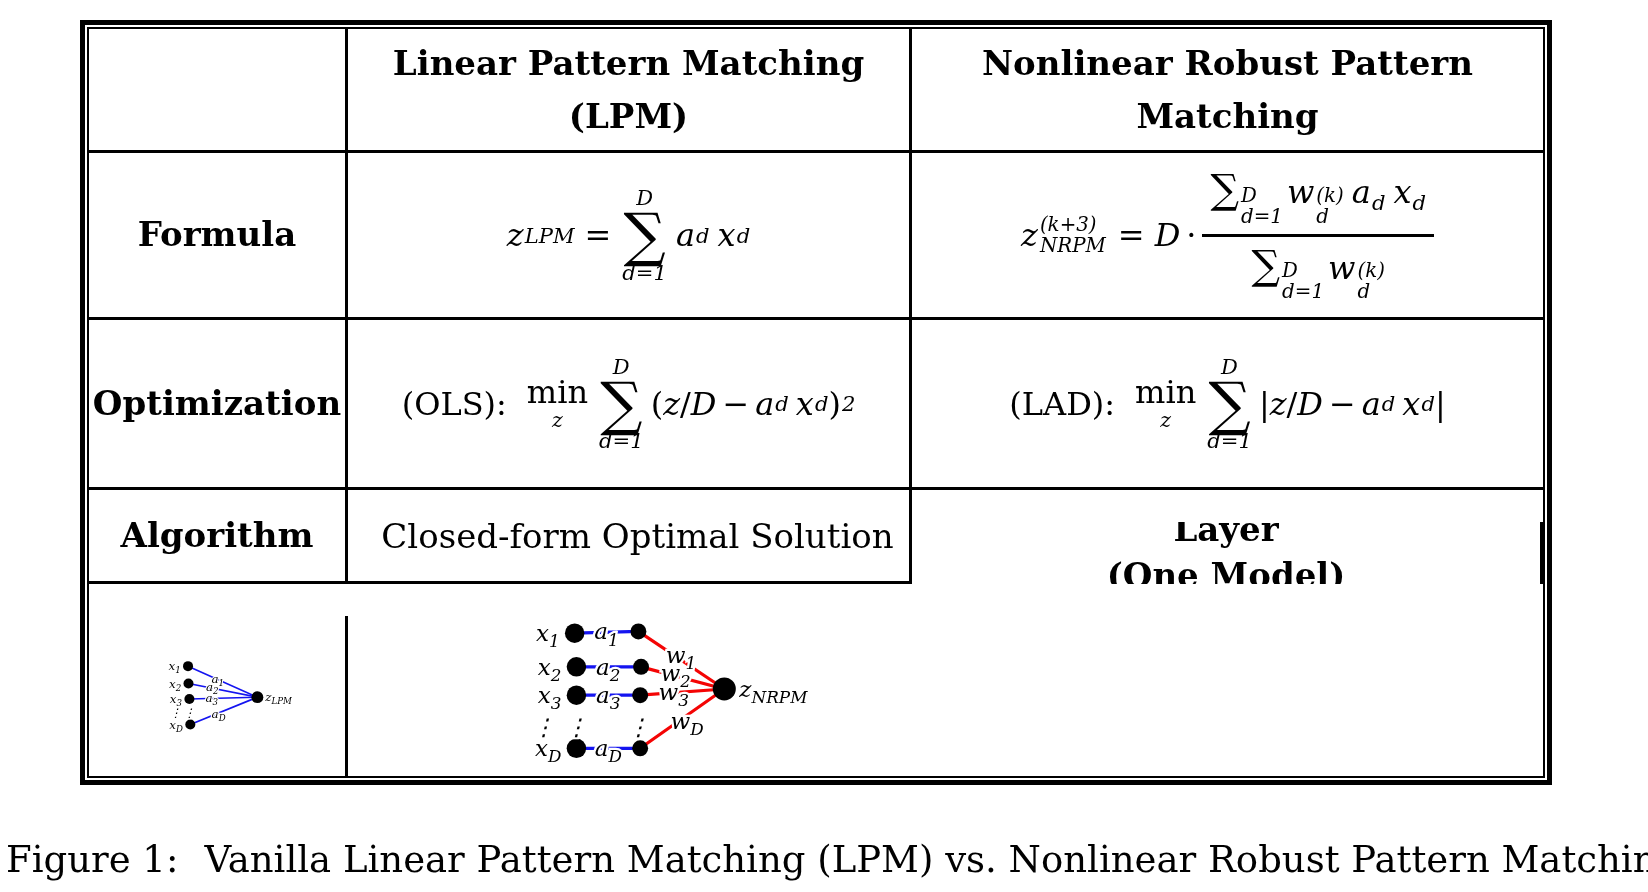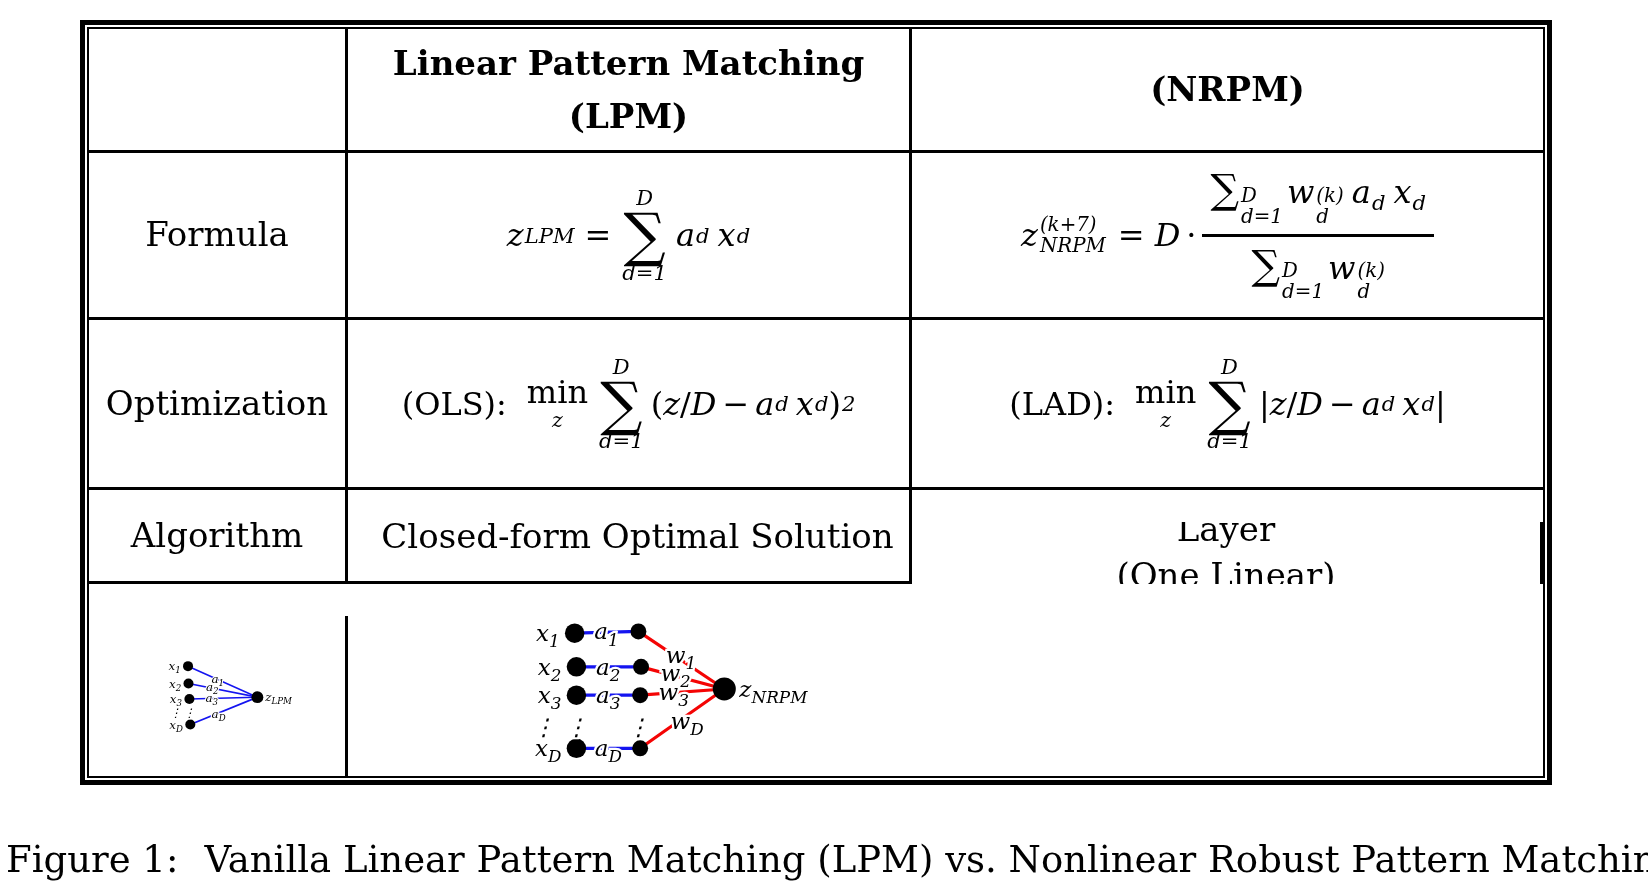--- a/index.html
+++ b/index.html
@@ -10,21 +10,21 @@
              border:5px solid #000;padding:2px;box-sizing:border-box;}
   #tbl-inner{border:2px solid #000;width:100%;height:100%;box-sizing:border-box;}
   #grid{display:grid;grid-template-columns:259px 564px 631px;
         grid-template-rows:124px 167px 170px 94px 192px;width:1480px;height:747px;}
   .cell{display:flex;align-items:center;justify-content:center;text-align:center;
         border-right:3px solid #000;border-bottom:3px solid #000;box-sizing:border-box;overflow:hidden;}
   .last-col{border-right:none;}
   .last-row{border-bottom:none;margin-top:32px;}
   .head{font-weight:bold;font-size:34px;line-height:1.55;}
   .head span{display:block;}
-  .rowlab{font-weight:normal;font-size:34px;line-height:1.35;}
+  .rowlab{font-weight:bold;font-size:34px;line-height:1.35;}
   .rowlab span{display:block;}
   .algo{font-size:34px;padding-left:18px;}
   
   .formula{font-size:32px;white-space:nowrap;}
   .m-var{font-style:italic;}
   .m-rm{font-style:normal;}
   .m-op{font-size:1.25em;font-style:normal;}
   .m-sub{font-size:0.66em;font-style:italic;vertical-align:-0.32em;margin-left:1px;}
   .m-sup{font-size:0.66em;font-style:italic;vertical-align:0.5em;margin-left:1px;}
   .msp{display:inline-block;}
@@ -56,21 +56,21 @@
 
         <div class="cell"></div>
         <div class="cell head">
           <div>
             <span>Linear Pattern Matching</span>
             <span>(LPM)</span>
           </div>
         </div>
         <div class="cell head last-col">
           <div>
-            <span>(NRPM)</span>
+            <span>Nonlinear Robust Pattern Matching</span>
           </div>
         </div>
 
         <div class="cell rowlab">Formula</div>
         <div class="cell formula">
             <span class="m-var">z</span>
             <span class="m-sub">LPM</span>
             <span class="msp" style="width: 10px;"></span>
             <span class="m-rm">=</span>
             <span class="msp" style="width: 4px;"></span>
@@ -82,21 +82,21 @@
             <span class="msp" style="width: 2px;"></span>
             <span class="m-var">a</span>
             <span class="m-sub">d</span>
             <span class="msp" style="width: 8px;"></span>
             <span class="m-var">x</span>
             <span class="m-sub">d</span>
           </div>
         <div class="cell formula last-col">
             <span class="m-var">z</span>
             <span class="msubsup">
-              <span class="ss-sup">(k+7)</span>
+              <span class="ss-sup">(k+3)</span>
               <span class="ss-sub">NRPM</span>
             </span>
             <span class="msp" style="width: 12px;"></span>
             <span class="m-rm">=</span>
             <span class="msp" style="width: 10px;"></span>
             <span class="m-var">D</span>
             <span class="msp" style="width: 6px;"></span>
             <span class="m-rm">·</span>
             <span class="msp" style="width: 2px;"></span>
             <span class="frac">
@@ -159,21 +159,21 @@
             <span class="m-sub">d</span>
             <span class="m-rm">|</span>
           </div>
 
         <div class="cell rowlab">Algorithm</div>
         <div class="cell algo">Closed-form Optimal Solution</div>
 
         <div class="cell rowlab last-row">
           <div>
             <span>Layer</span>
-            <span>(One Linear)</span>
+            <span>(One Model)</span>
           </div>
         </div>
         <div class="cell last-row">
           <svg viewBox="0 0 561 189" width="561" height="189">
               <line x1="217" y1="28" x2="369" y2="96" stroke="#1414f0" stroke-width="3.6" stroke-linecap="round"></line>
               <line x1="218" y1="66" x2="369" y2="96" stroke="#1414f0" stroke-width="3.6" stroke-linecap="round"></line>
               <line x1="220" y1="100" x2="369" y2="96" stroke="#1414f0" stroke-width="3.6" stroke-linecap="round"></line>
               <line x1="222" y1="156" x2="369" y2="96" stroke="#1414f0" stroke-width="3.6" stroke-linecap="round"></line>
               <circle cx="217" cy="28" r="11" fill="#000000"></circle>
               <circle cx="218" cy="66" r="11" fill="#000000"></circle>

